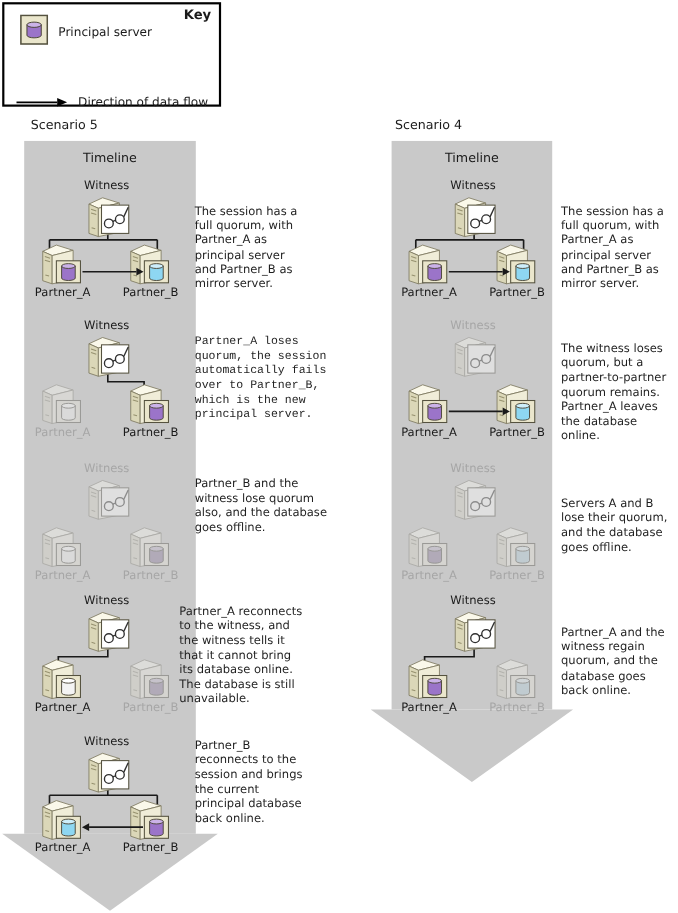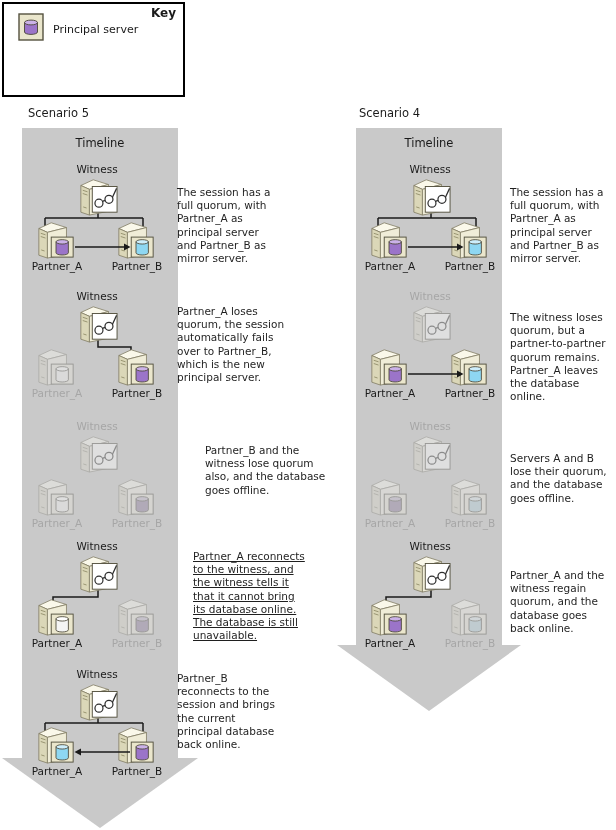--- a/index.html
+++ b/index.html
@@ -1,20 +1,20 @@
 <!DOCTYPE html>
 <html><head>
 <meta charset="utf-8">
 <style>
   html,body{margin:0;padding:0;background:#fff;}
   .canvas{position:relative;width:616px;height:830px;background:#ffffff;
           font-family:"DejaVu Sans","Liberation Sans",sans-serif;color:#1a1a1a;overflow:hidden;}
 
   
-  .keybox{position:absolute;left:2px;top:2px;width:179px;height:91px;border:2px solid #000;background:#fff;}
+  .keybox{position:absolute;left:2px;top:2px;width:179px;height:91px;border:2px solid #000;background:#fff;padding-left:16px;}
   .key-title{position:absolute;right:7px;top:2px;font-size:12px;font-weight:bold;}
   .key-row{position:absolute;left:14px;display:flex;align-items:center;gap:9px;}
   .key-row.r0{top:9px;}
   .key-row.r1{top:43px;}
   .key-row.r2{top:79px;left:10px;}
   .key-label{font-size:11px;white-space:nowrap;}
 
   
   .sc-title{position:absolute;font-size:11.5px;}
   .s1-title{left:28px;top:106px;}
@@ -47,20 +47,27 @@
     <div class="key-row r0">
       <span class="key-icon" id="key-icon-0"><svg width="26" height="28" viewBox="0 0 26 28">
             <rect x="1" y="1" width="24" height="26" fill="#eae6cc" stroke="#55523f" stroke-width="1.4"></rect>
             <g stroke="#4a4637" stroke-width="0.9">
               <path d="M6.5,9.5 v9.5 a6.5,2.4 0 0 0 13,0 V9.5 Z" fill="#9b74c9"></path>
               <ellipse cx="13" cy="9.5" rx="6.5" ry="2.4" fill="#cbb2e8"></ellipse>
             </g>
           </svg></span>
       <span class="key-label">Principal server</span>
     </div>
+    <div class="key-row r2">
+      <span class="key-icon" id="key-icon-2"><svg width="48" height="10" viewBox="0 0 48 10">
+            <line x1="1" y1="5" x2="38" y2="5" stroke="#000" stroke-width="1.6"></line>
+            <polygon points="38,1.2 38,8.8 47,5" fill="#000"></polygon>
+          </svg></span>
+      <span class="key-label">Direction of data flow</span>
+    </div>
   </div>
 
   <div class="sc-title s1-title">Scenario 5</div>
   <div class="sc-title s2-title">Scenario 4</div>
 
   <svg class="tl-arrow" id="tl-arrow-1" style="left:0;top:128px" width="200" height="702">
       <rect x="22" y="0" width="156" height="630" fill="#c9c9c9"></rect>
       <polygon points="2,630 198,630 100,700" fill="#c9c9c9"></polygon>
     </svg>
   <svg class="tl-arrow" id="tl-arrow-2" style="left:337px;top:128px" width="186" height="585">
@@ -204,21 +211,21 @@
               <path d="M6.5,32.5 l3.5,1.1"></path>
             </g>
             <rect x="17" y="19" width="23" height="21" fill="#eae6cc" stroke="#55523f" stroke-width="1"></rect>
             <g stroke="#4a4637" stroke-width="0.9">
               <path d="M22,24 v11.5 a6.5,2.3 0 0 0 13,0 V24 Z" fill="#9b74c9"></path>
               <ellipse cx="28.5" cy="24" rx="6.5" ry="2.3" fill="#cbb2e8"></ellipse>
             </g>
           </svg></div>
         <div class="plabel pl-b">Partner_B</div>
       </div>
-      <div class="desc" style="left: 177px; top: 305px;">Partner_A loses
+      <div class="desc" style="left: 177px; top: 305px; font-family: Liberation Mono, monospace;">Partner_A loses
 quorum, the session
 automatically fails
 over to Partner_B,
 which is the new
 principal server.</div>
       <div class="stage" style="left: 25px; top: 420px;">
         <div class="wlabel glabel">Witness</div>
         <svg class="conn" width="150" height="110">
           <g fill="none" stroke="#1a1a1a" stroke-width="1.5"></g>
         </svg>
@@ -271,21 +278,21 @@
               <path d="M6.5,32.5 l3.5,1.1"></path>
             </g>
             <rect x="17" y="19" width="23" height="21" fill="#eae6cc" stroke="#55523f" stroke-width="1"></rect>
             <g stroke="#4a4637" stroke-width="0.9">
               <path d="M22,24 v11.5 a6.5,2.3 0 0 0 13,0 V24 Z" fill="#9b74c9"></path>
               <ellipse cx="28.5" cy="24" rx="6.5" ry="2.3" fill="#cbb2e8"></ellipse>
             </g>
           </svg></div>
         <div class="plabel pl-b glabel">Partner_B</div>
       </div>
-      <div class="desc" style="left: 177px; top: 444px; margin-left: 28px;">Partner_B and the
+      <div class="desc" style="left: 177px; top: 434px;">Partner_B and the
 witness lose quorum
 also, and the database
 goes offline.</div>
       <div class="stage" style="left: 25px; top: 540px;">
         <div class="wlabel">Witness</div>
         <svg class="conn" width="150" height="110">
           <g fill="none" stroke="#1a1a1a" stroke-width="1.5">
             <path d="M73,46 V57 H28 V68"></path>
           </g>
         </svg>
@@ -338,21 +345,21 @@
               <path d="M6.5,32.5 l3.5,1.1"></path>
             </g>
             <rect x="17" y="19" width="23" height="21" fill="#eae6cc" stroke="#55523f" stroke-width="1"></rect>
             <g stroke="#4a4637" stroke-width="0.9">
               <path d="M22,24 v11.5 a6.5,2.3 0 0 0 13,0 V24 Z" fill="#9b74c9"></path>
               <ellipse cx="28.5" cy="24" rx="6.5" ry="2.3" fill="#cbb2e8"></ellipse>
             </g>
           </svg></div>
         <div class="plabel pl-b glabel">Partner_B</div>
       </div>
-      <div class="desc" style="left: 193px; top: 550px; text-decoration: underline;">Partner_A reconnects
+      <div class="desc" style="left: 163px; top: 550px;">Partner_A reconnects
 to the witness, and
 the witness tells it
 that it cannot bring
 its database online.
 The database is still
 unavailable.</div>
       <div class="stage" style="left: 25px; top: 668px;">
         <div class="wlabel">Witness</div>
         <svg class="conn" width="150" height="110">
           <g fill="none" stroke="#1a1a1a" stroke-width="1.5">

